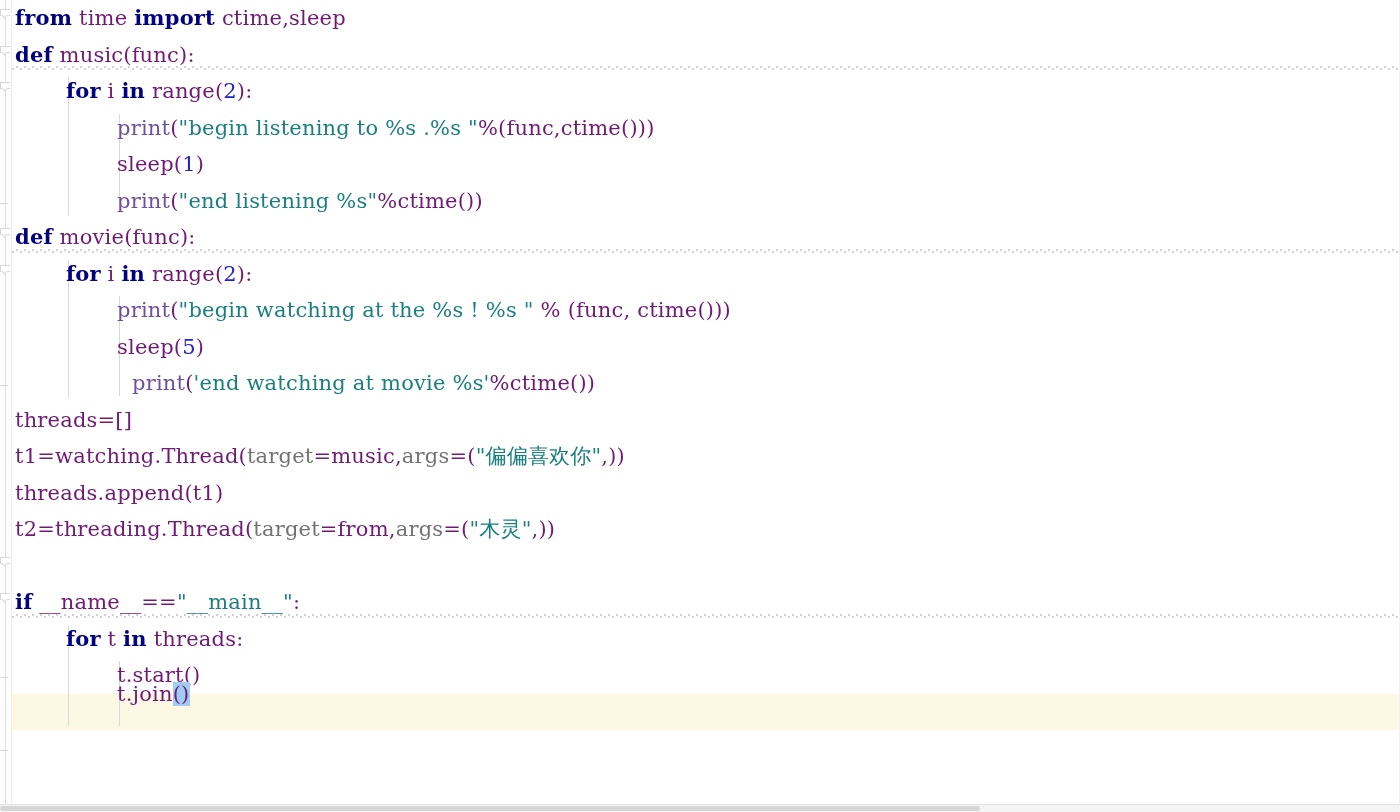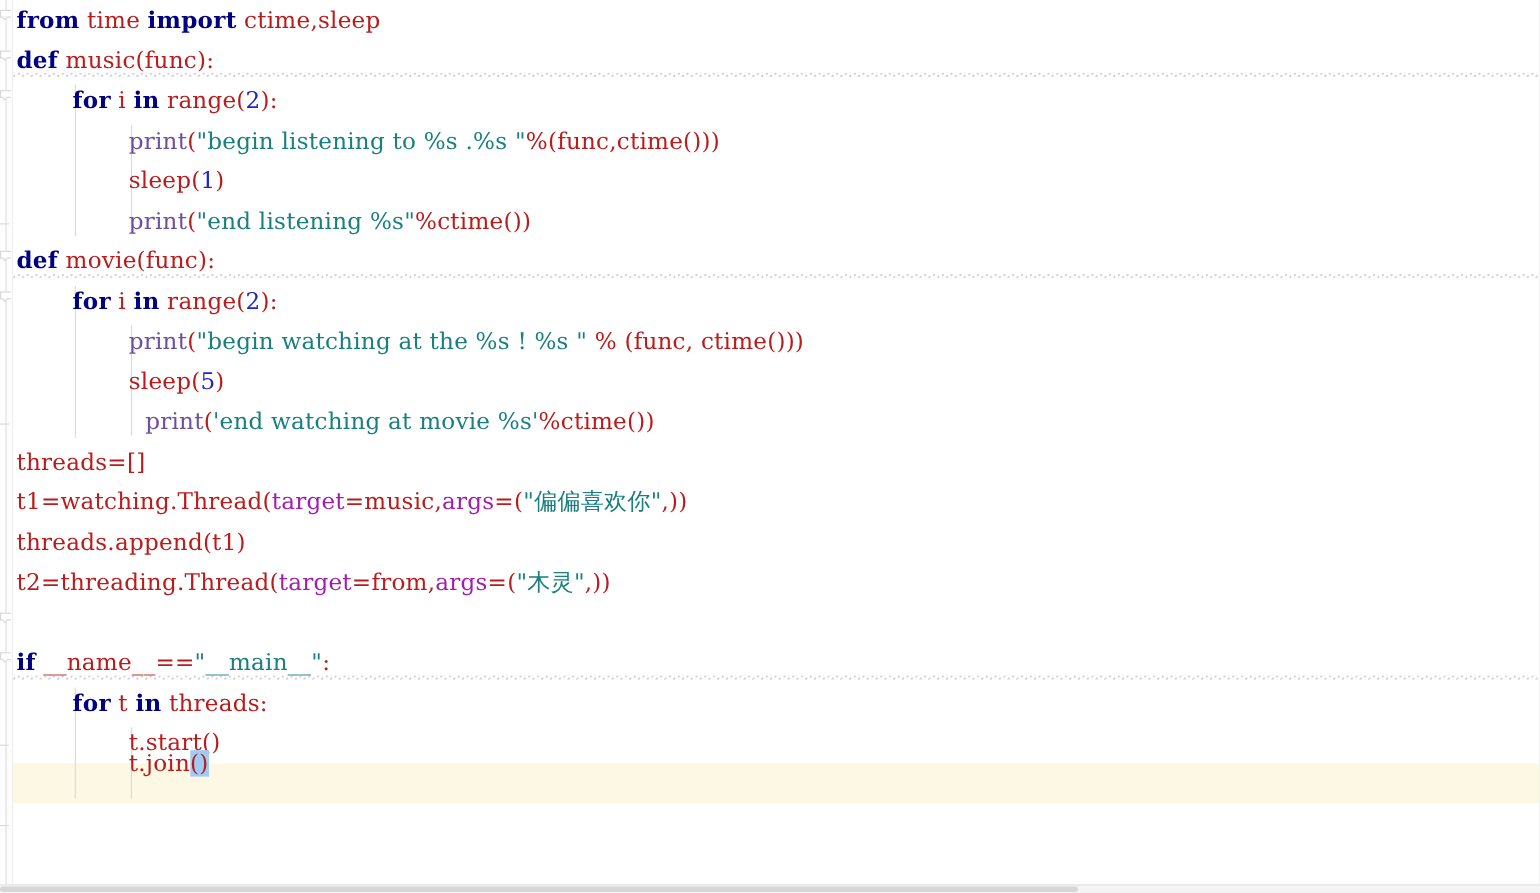--- a/index.html
+++ b/index.html
@@ -115,22 +115,22 @@
     color: #202020;
     letter-spacing: 0.2px;
     z-index: 3;
   }
 
   
   .kw      { color: #000080; font-weight: bold; }
   .str     { color: #1a7f7f; }
   .num     { color: #2222cc; }
   .fn      { color: #6f4f9f; }
-  .kwarg   { color: #a21caf; }
-  .plain   { color: #b91c1c; }
+  .kwarg   { color: #737373; }
+  .plain   { color: #701a75; }
   .sel     { background: #9fcbf5; }
 
   .squiggle {
     position: absolute;
     height: 4px;
     z-index: 2;
     background-image:
       radial-gradient(circle at 2px 3px, #cfcfcf 1px, transparent 1.2px),
       radial-gradient(circle at 6px 1px, #cfcfcf 1px, transparent 1.2px);
     background-size: 8px 4px;

